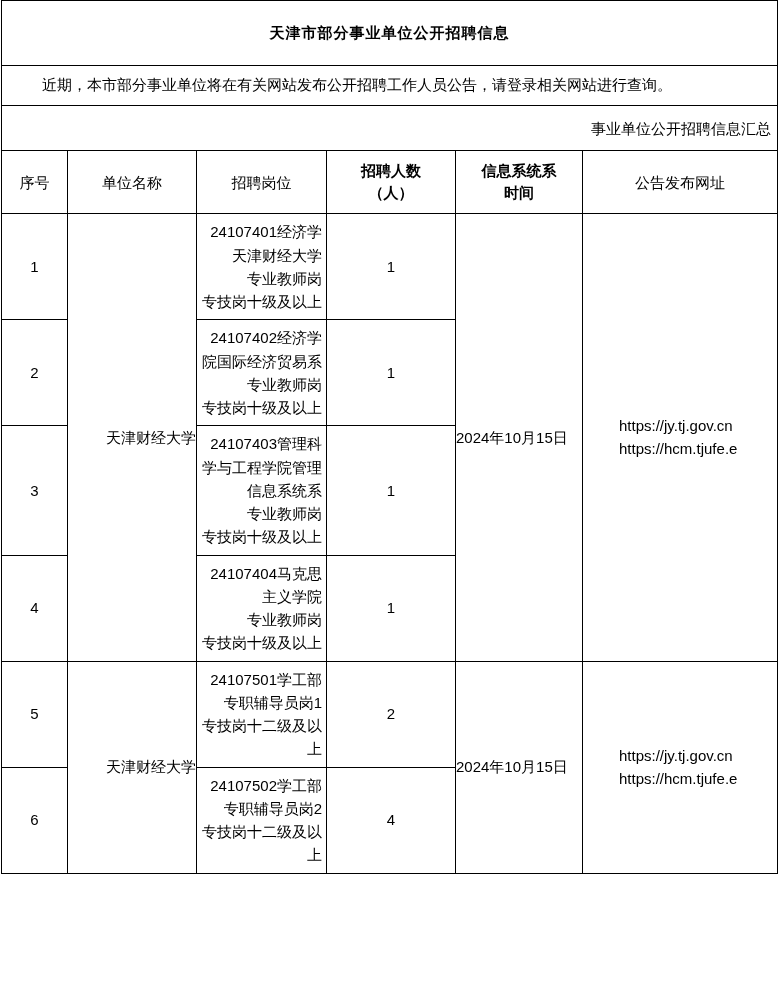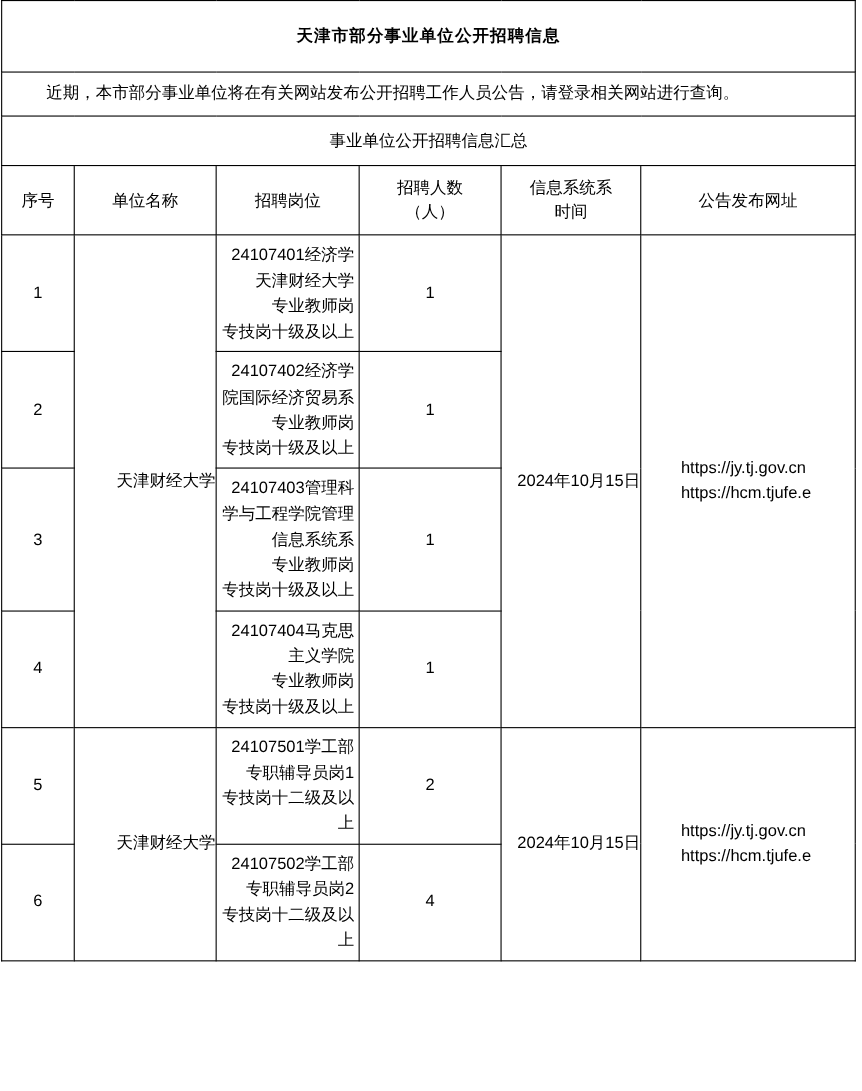--- a/index.html
+++ b/index.html
@@ -42,55 +42,56 @@
     padding: 4px 6px !important;
   }
   .intro-cell {
     font-size: 16px;
     line-height: 1.75;
     padding: 7px 10px 9px 10px !important;
     text-align: justify;
     text-indent: 30px;
   }
   .section-cell {
-    text-align: center;
+    text-align: right;
     font-size: 16px;
     height: 38px;
     padding: 3px 6px !important;
   }
   .hdr {
     text-align: center;
     font-size: 15px;
     height: 56px;
     padding: 3px 4px !important;
   }
   .hdr .two-line {
     display: block;
     line-height: 1.5;
+    font-weight: bold;
   }
   .c-num {
     text-align: center;
   }
   .c-unit {
     text-align: right;
   }
   .c-post {
     text-align: right;
     font-size: 15px;
     padding: 6px 4px !important;
     line-height: 1.65;
   }
   .c-post span {
     display: block;
   }
   .c-count {
     text-align: center;
   }
   .c-date {
-    text-align: right;
+    text-align: left;
     font-size: 15px;
   }
   .c-url {
     font-size: 15px;
     padding: 0 0 0 6px !important;
     line-height: 1.6;
     white-space: nowrap;
     overflow: hidden;
   }
   .c-url span {

